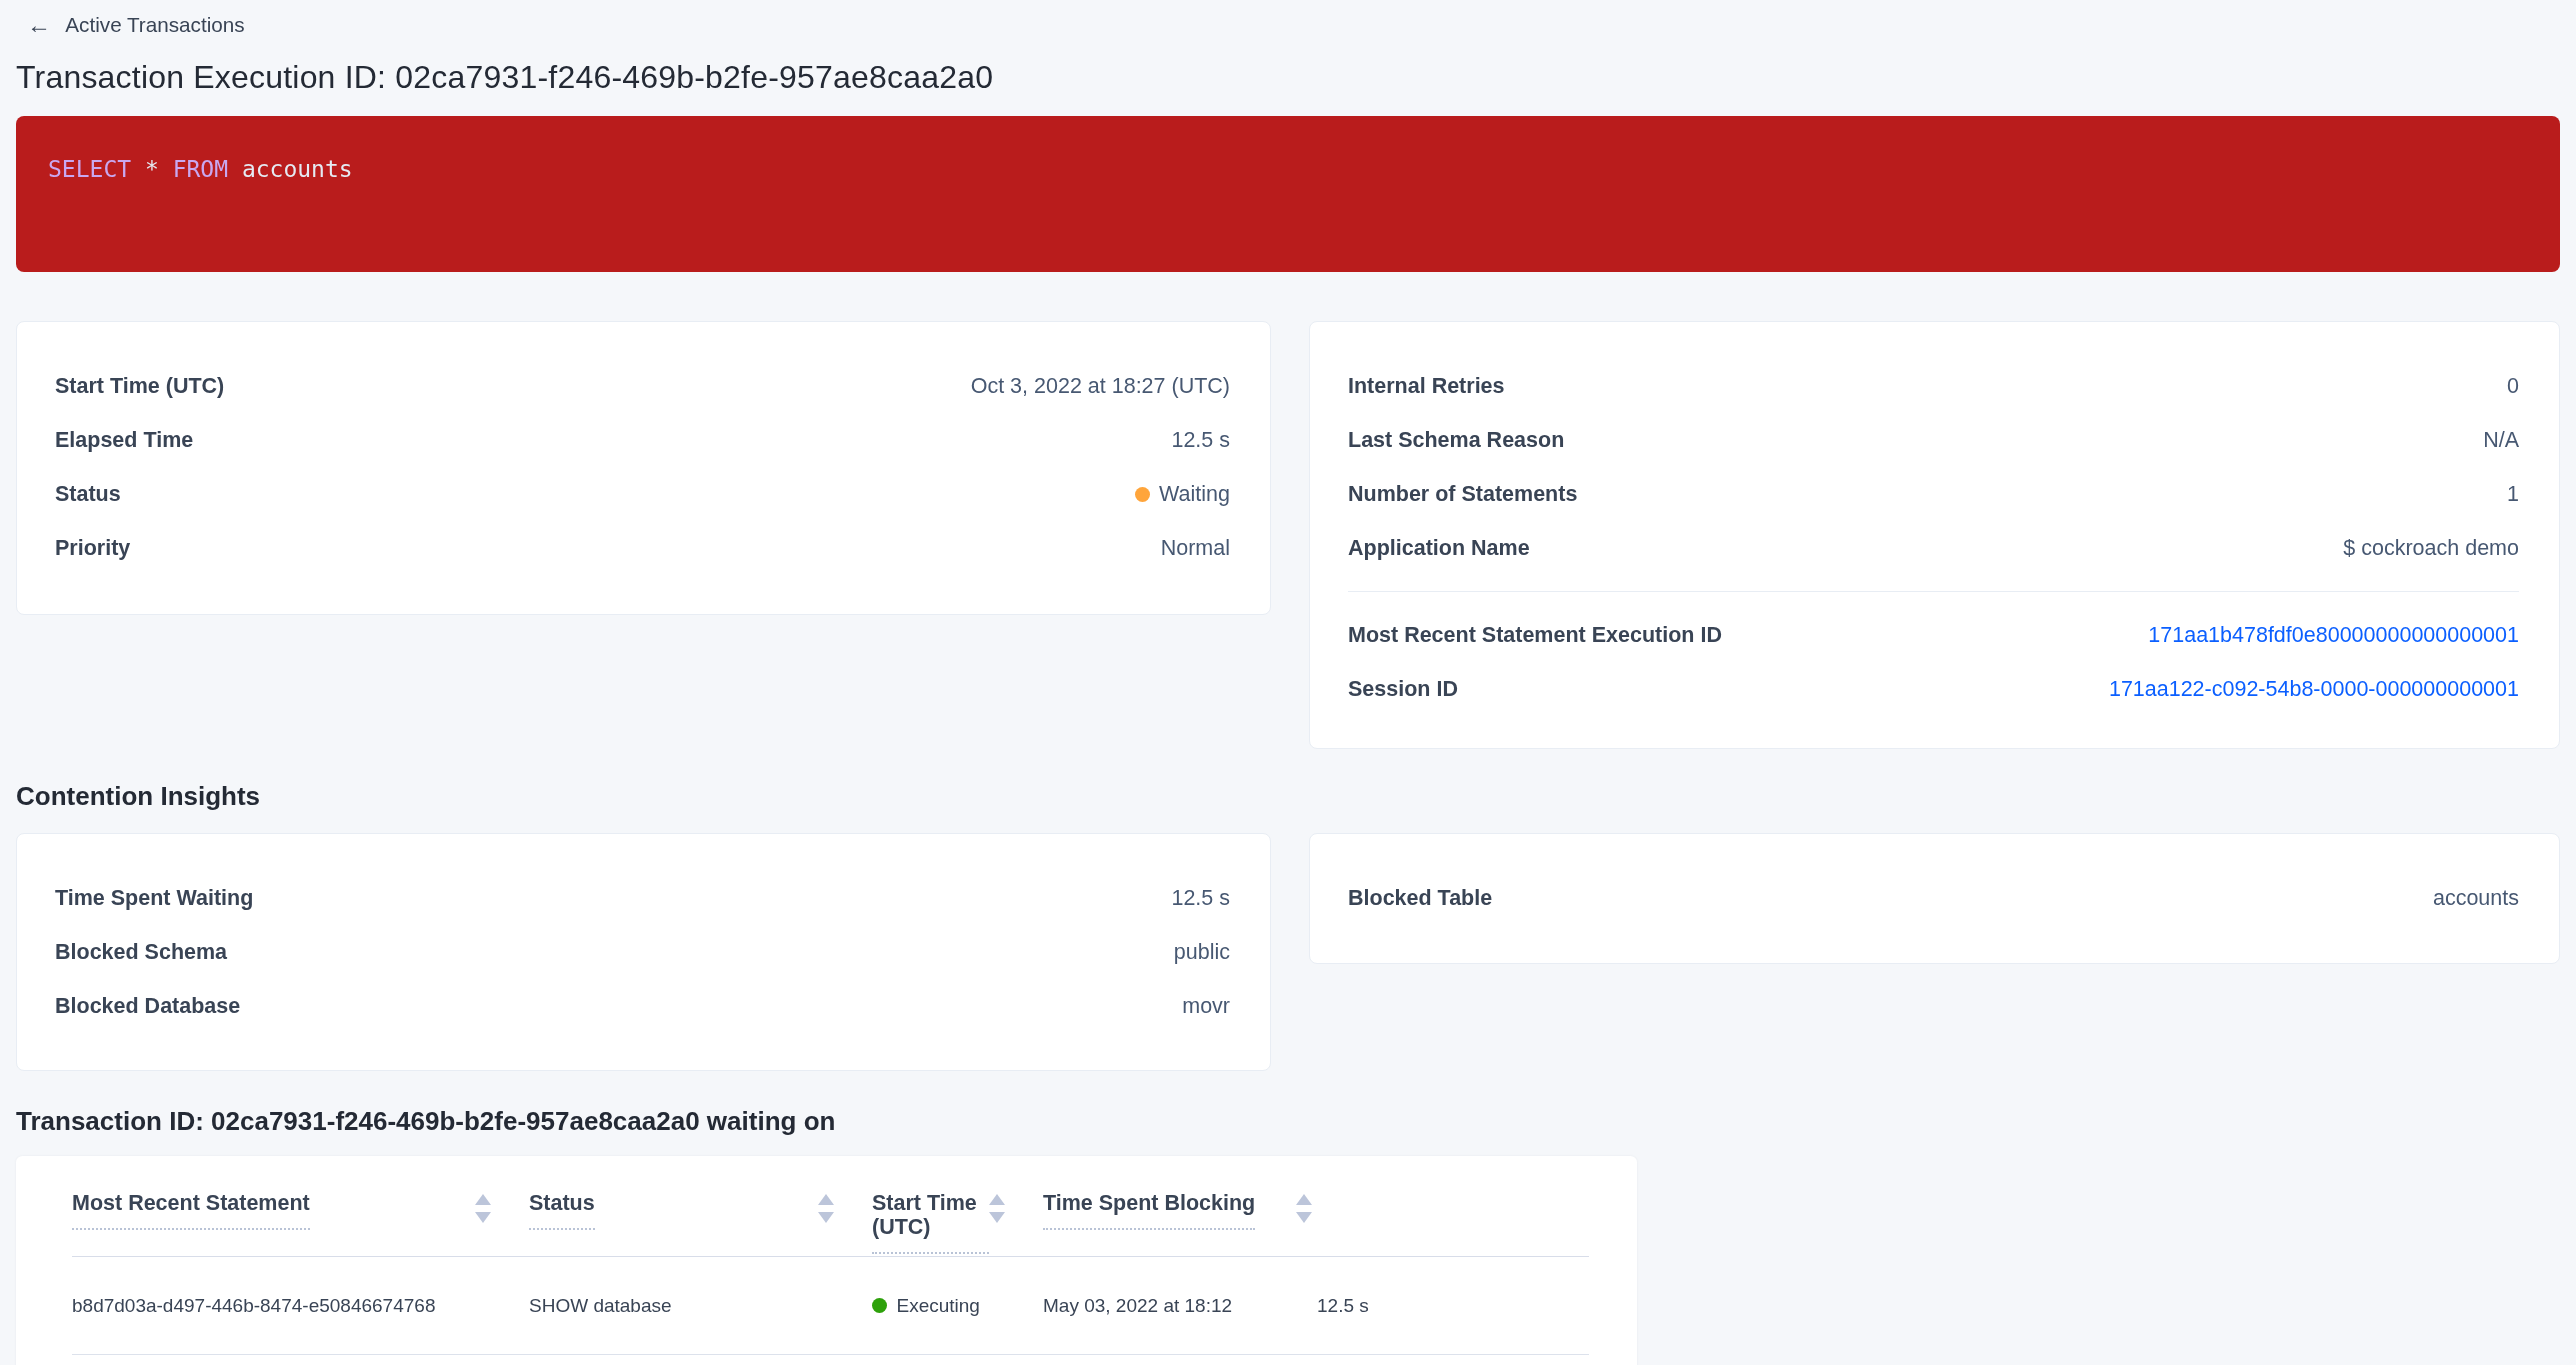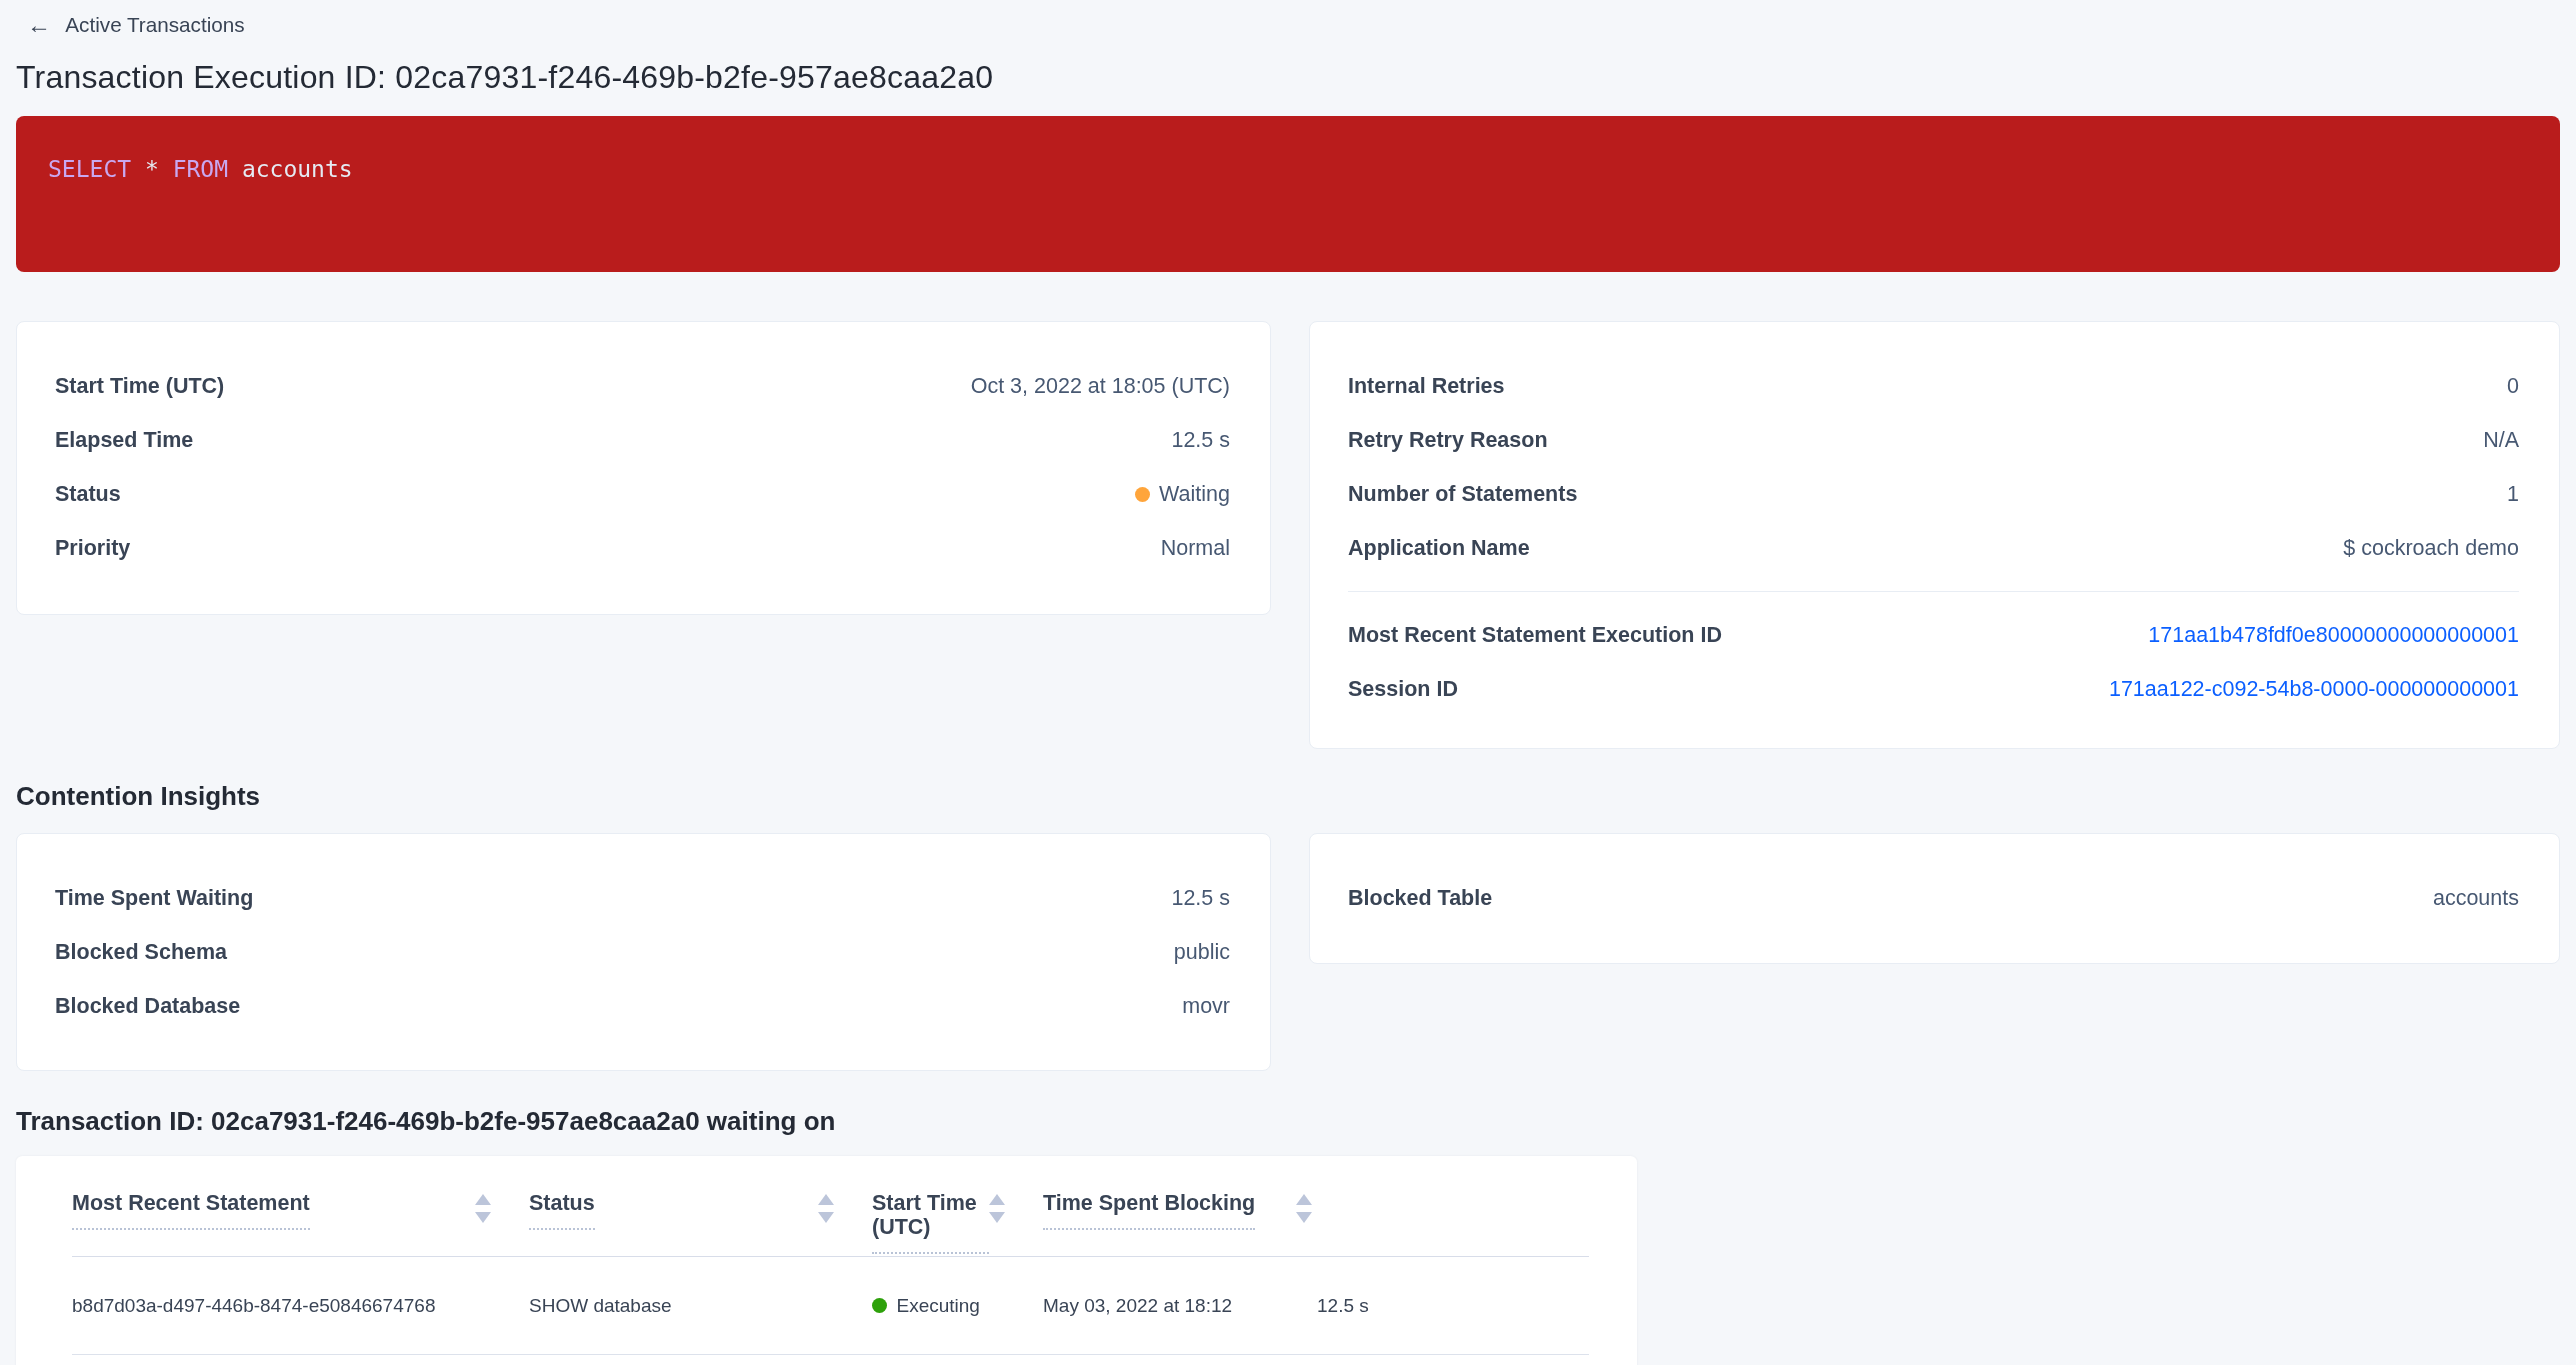--- a/index.html
+++ b/index.html
@@ -176,21 +176,21 @@
   <div class="sql-box">
     <div class="sql-code"><span class="kw">SELECT</span><span class="plain"> * </span><span class="kw">FROM</span><span class="plain"> accounts</span></div>
   </div>
 
   
   <div class="cards-row first">
 
     <div class="card col-left h-overview-left">
       <div class="field-row">
         <span class="field-label">Start Time (UTC)</span>
-        <span class="field-value">Oct 3, 2022 at 18:05 (UTC)</span>
+        <span class="field-value">Oct 3, 2022 at 18:27 (UTC)</span>
       </div>
       <div class="field-row">
         <span class="field-label">Elapsed Time</span>
         <span class="field-value">12.5 s</span>
       </div>
       <div class="field-row">
         <span class="field-label">Status</span>
         <span class="field-value status-value">
           <span class="status-dot" style="background: rgb(255, 165, 59);"></span>
           <span>Waiting</span>
@@ -201,21 +201,21 @@
         <span class="field-value">Normal</span>
       </div>
     </div>
 
     <div class="card col-right h-overview-right">
       <div class="field-row">
         <span class="field-label">Internal Retries</span>
         <span class="field-value">0</span>
       </div>
       <div class="field-row">
-        <span class="field-label">Retry Retry Reason</span>
+        <span class="field-label">Last Schema Reason</span>
         <span class="field-value">N/A</span>
       </div>
       <div class="field-row">
         <span class="field-label">Number of Statements</span>
         <span class="field-value">1</span>
       </div>
       <div class="field-row">
         <span class="field-label">Application Name</span>
         <span class="field-value">$ cockroach demo</span>
       </div>

